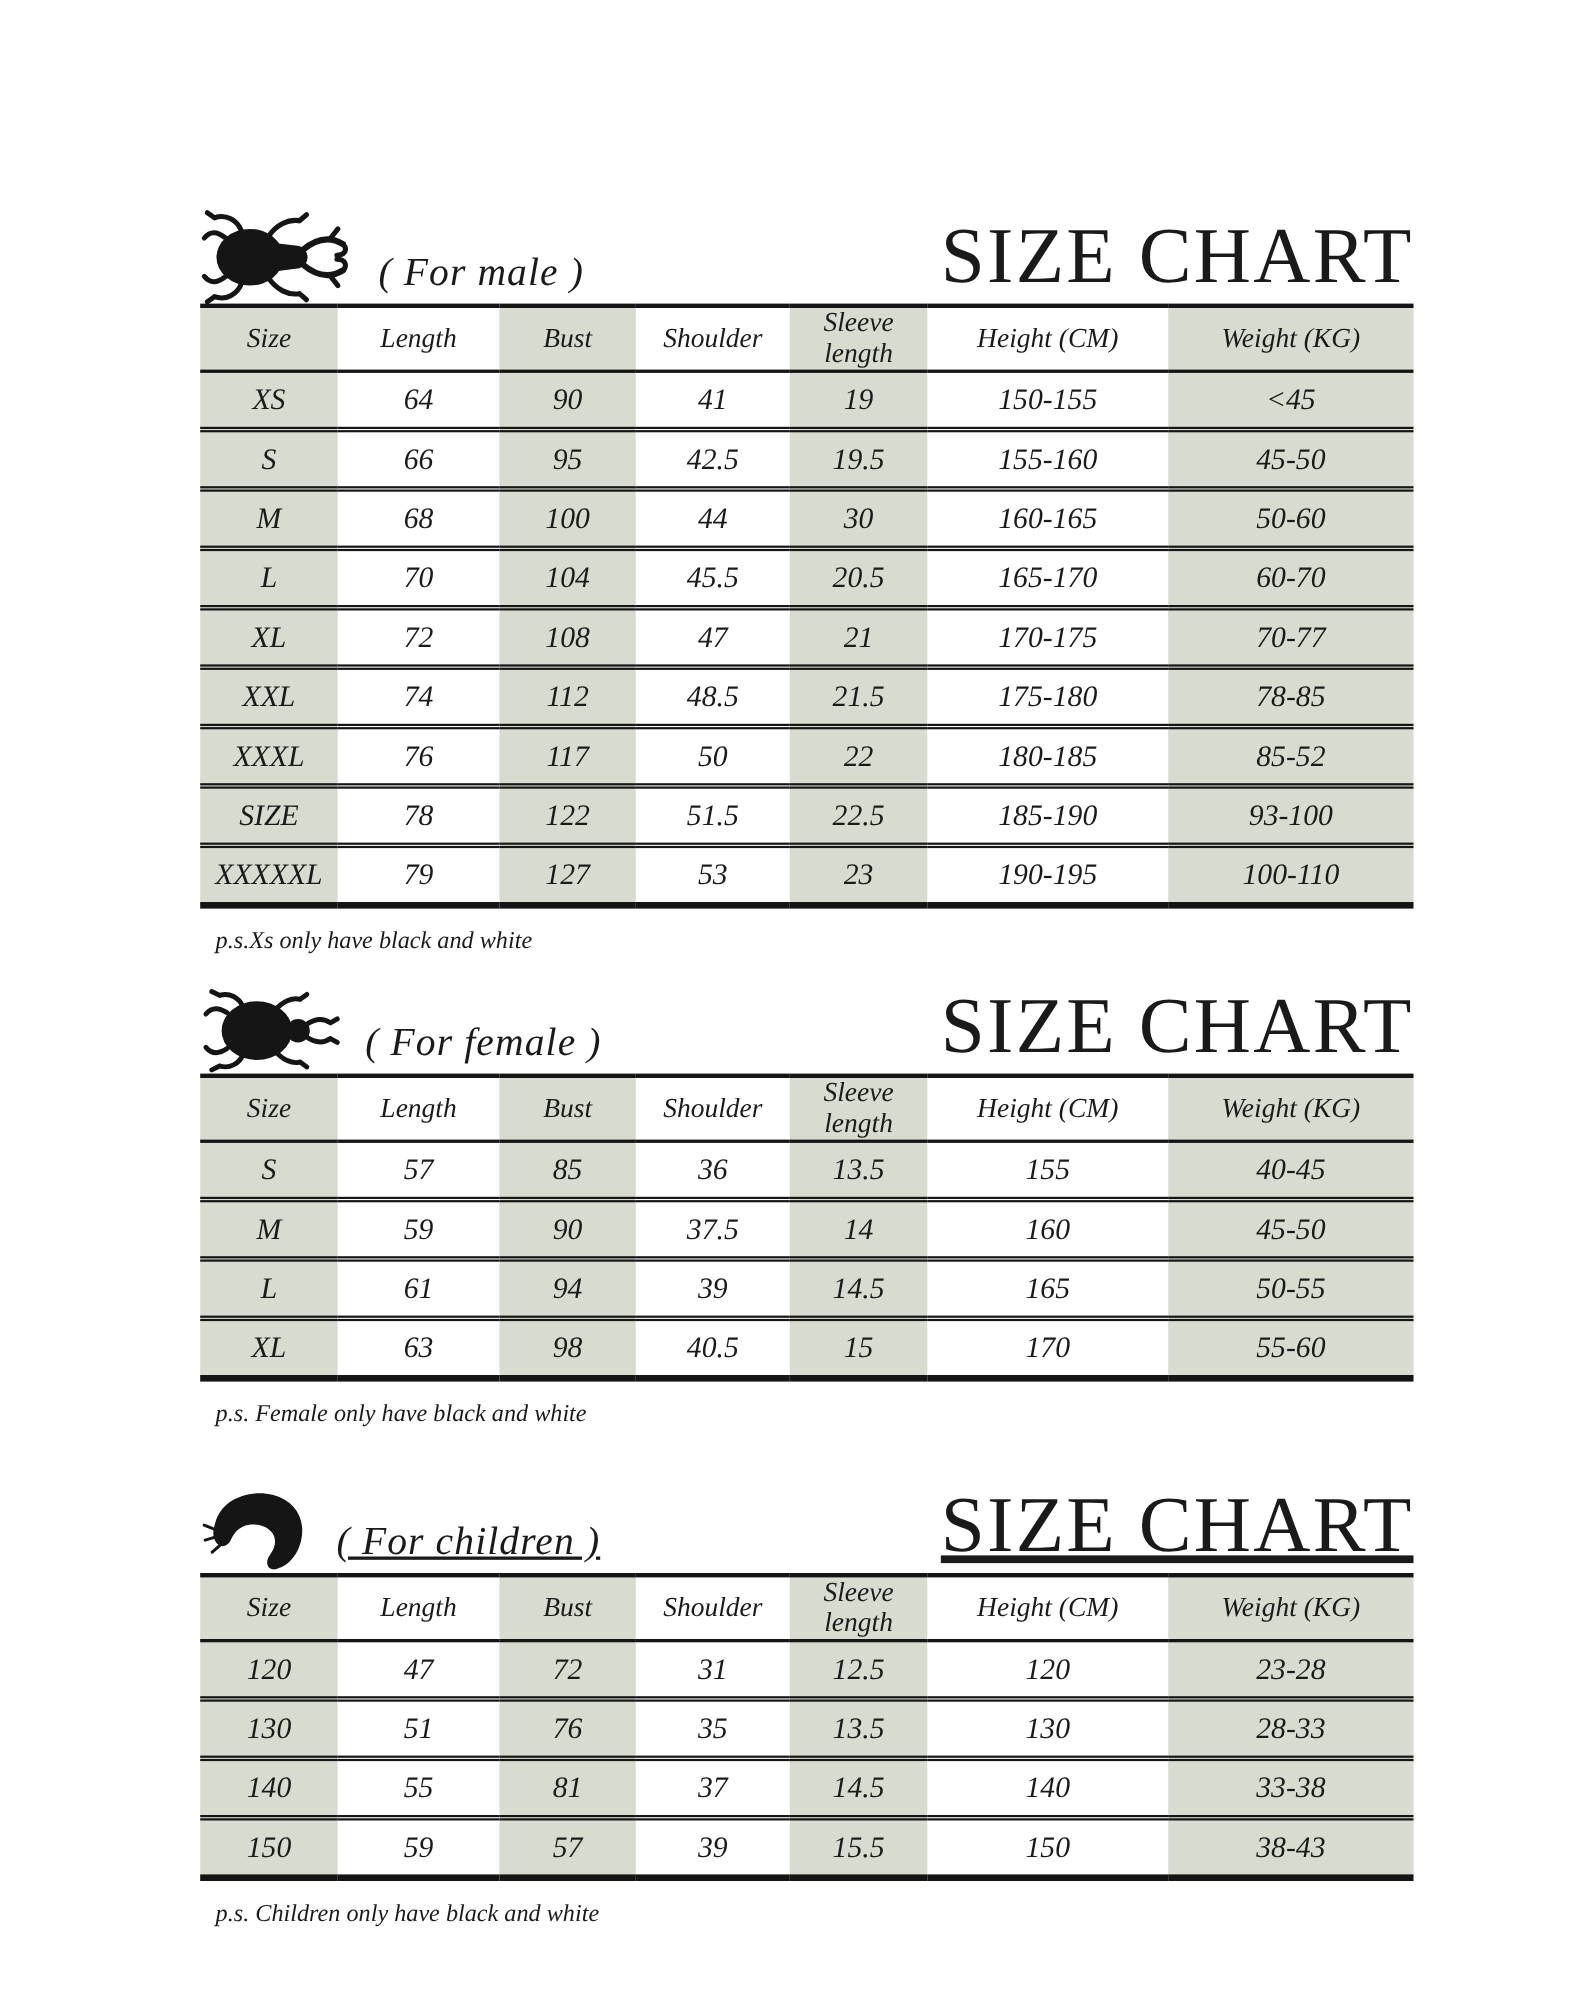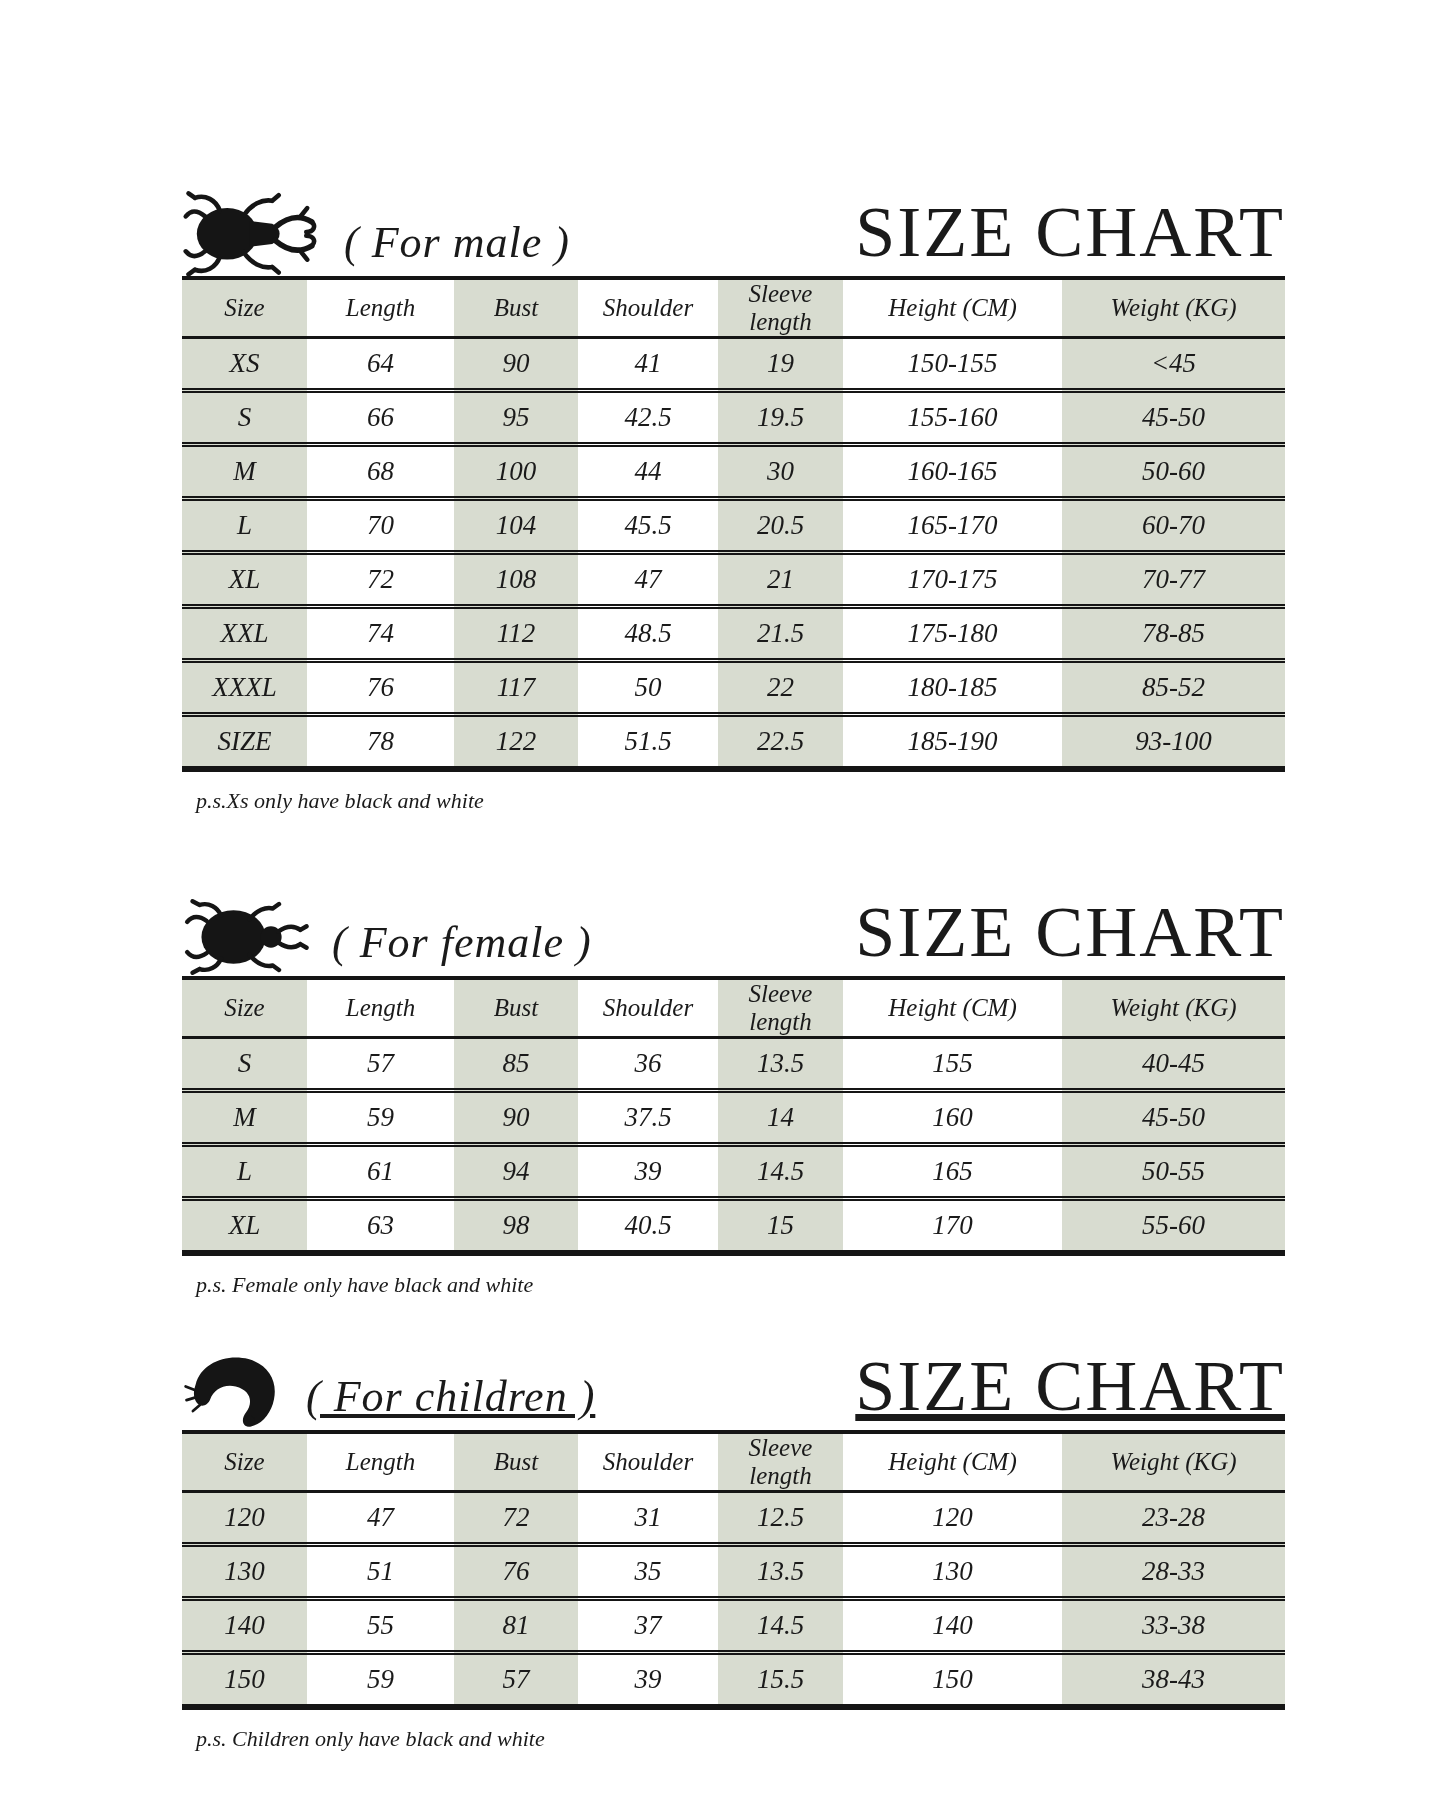--- a/index.html
+++ b/index.html
@@ -13,21 +13,21 @@
   #section-children{top:1360px;}
 
   .sec-head{display:flex;align-items:flex-end;width:100%;position:relative;}
   #section-male .sec-head{height:96px;}
   #section-female .sec-head{height:88px;}
   #section-children .sec-head{height:70px;text-decoration:underline;}
   .icon{flex:0 0 auto;line-height:0;margin-bottom:-2px;}
   .icon svg{display:block;}
   .sec-label{
     font-family:"Liberation Serif", serif;font-style:italic;
-    font-size:44px;margin-left:22px;margin-bottom:8px;white-space:nowrap;letter-spacing:1px;
+    font-size:36px;margin-left:22px;margin-bottom:8px;white-space:nowrap;letter-spacing:1px;
   }
   .sec-title{
     margin-left:auto;font-family:"Liberation Serif", serif;
     font-size:72px;letter-spacing:2px;margin-bottom:8px;line-height:1;white-space:nowrap;
   }
 
   table.size-table{
     width:100%;border-collapse:collapse;table-layout:fixed;
     border-top:4px solid #151515;border-bottom:6px solid #151515;
   }
@@ -160,20 +160,29 @@
         </tr>
         <tr>
           <td>SIZE</td>
           <td>78</td>
           <td>122</td>
           <td>51.5</td>
           <td>22.5</td>
           <td>185-190</td>
           <td>93-100</td>
         </tr>
+        <tr>
+          <td>XXXXXL</td>
+          <td>79</td>
+          <td>127</td>
+          <td>53</td>
+          <td>23</td>
+          <td>190-195</td>
+          <td>100-110</td>
+        </tr>
       </tbody>
     </table>
   <div class="note">p.s.Xs only have black and white</div>
 </div>
 
 <div class="section" id="section-female">
   <div class="sec-head">
     <span class="icon">
       <svg width="128" height="82" viewBox="0 0 140 92">
         <ellipse class="ink" cx="56" cy="46" rx="36" ry="30"></ellipse>

